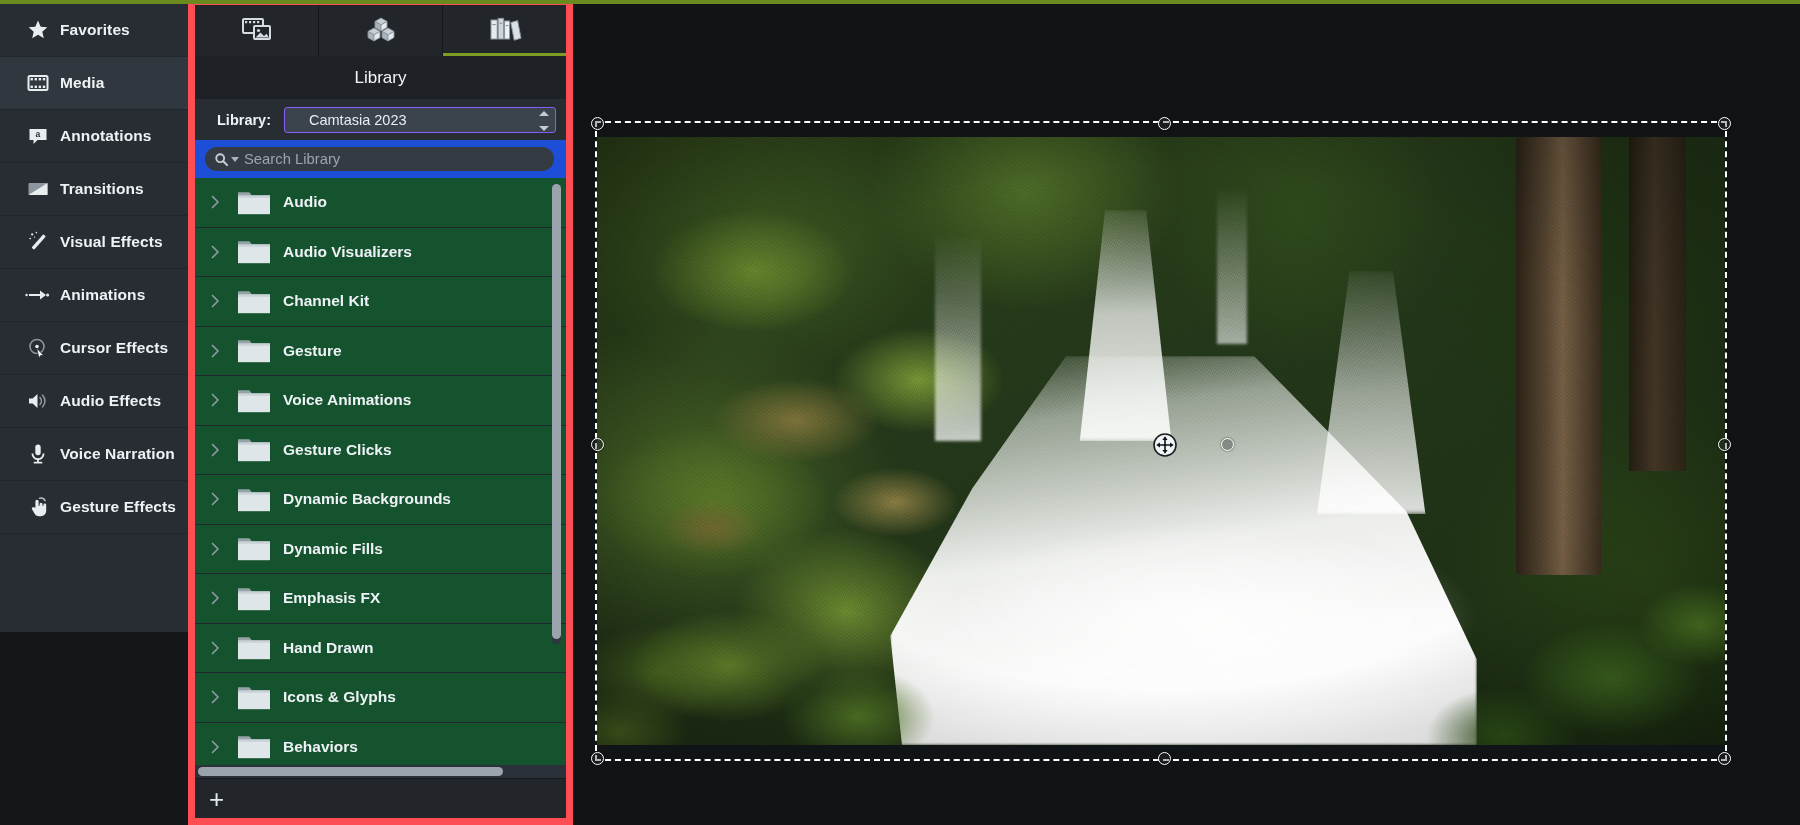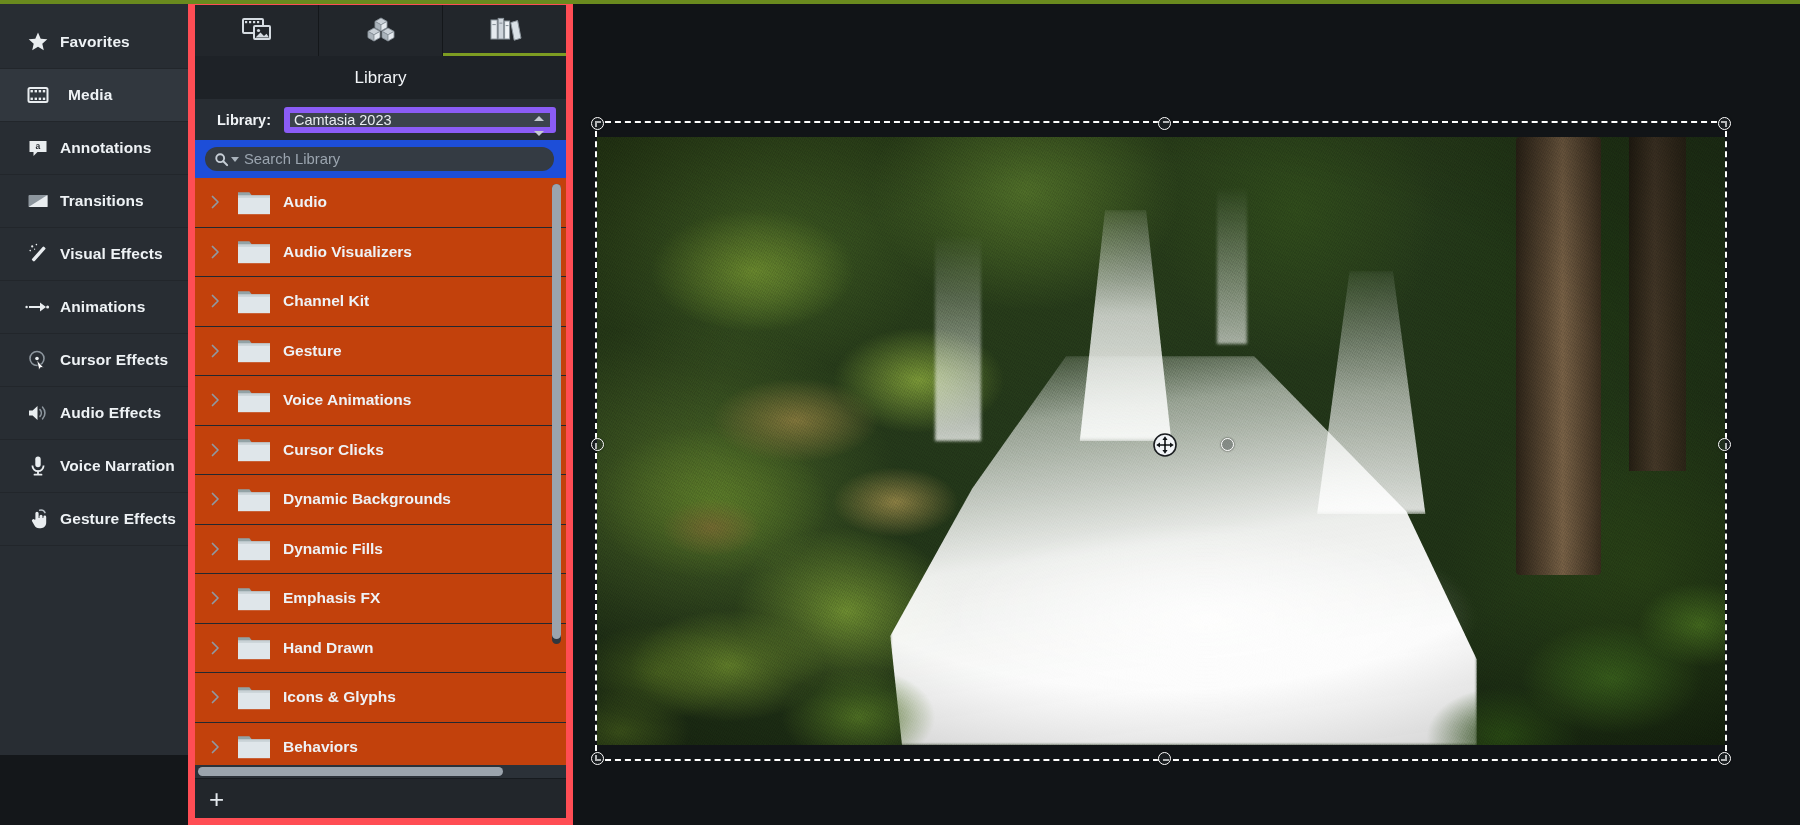--- a/index.html
+++ b/index.html
@@ -16,35 +16,35 @@
     display: flex;
   }
   
   .top-accent {
     position: absolute; top: 0; left: 0; width: 1800px; height: 4px;
     background: #6a8a1e; z-index: 40;
   }
 
   
   .sidebar {
-    width: 188px; height: 755px;
+    width: 188px; height: 632px;
     background: #282d33;
     flex: 0 0 188px;
-    padding-top: 16px;
+    padding-top: 4px;
     position: relative;
     z-index: 5;
   }
   .side-item {
     height: 53px;
     display: flex; align-items: center;
     padding-left: 16px;
     border-bottom: 1px solid #22262b;
     cursor: default;
   }
-  .side-item.selected { background: #31373e; gap: 8px; }
+  .side-item.selected { background: #31373e; }
   .side-ico {
     width: 44px; flex: 0 0 44px;
     display: flex; align-items: center; justify-content: center;
     color: #e9edf0;
   }
   .side-ico svg { display: block; }
   .side-label {
     color: #eef2f5; font-size: 15.5px; font-weight: bold;
     letter-spacing: .1px; white-space: nowrap;
   }
@@ -95,23 +95,23 @@
     display: flex; align-items: center;
     background: #282d33;
     padding: 0 10px 0 22px;
   }
   .lib-label {
     color: #f0f3f6; font-size: 14.5px; font-weight: bold;
     margin-right: 13px; white-space: nowrap;
   }
   .lib-select {
     flex: 1 1 auto; height: 26px;
-    background: #3b434c; border: 6px solid #8b5cf6; border-radius: 3px;
+    background: #3b434c; border: 1px solid #8b5cf6; border-radius: 3px;
     display: flex; align-items: center;
-    padding-left: 4px; position: relative;
+    padding-left: 24px; position: relative;
     color: #e9edf1; font-size: 14.5px;
   }
   .spinner {
     position: absolute; right: 5px; top: 3px;
     width: 12px; height: 20px;
     display: flex; flex-direction: column;
     align-items: center; justify-content: space-between;
   }
   .spinner i {
     display: block; width: 0; height: 0;
@@ -135,21 +135,21 @@
   .search-box .magn { margin-right: 2px; display: flex; align-items: center; }
   .search-box .caret {
     width: 0; height: 0; margin-right: 5px;
     border-left: 4px solid transparent; border-right: 4px solid transparent;
     border-top: 5px solid #aab3bc;
   }
   .search-ph { color: #9ba5af; font-size: 14.8px; }
 
   .list {
     flex: 1 1 auto; position: relative;
-    background: #c2410c; overflow: hidden; padding-left: 8px;
+    background: #14532d; overflow: hidden; padding-left: 8px;
   }
   .list-inner { position: absolute; inset: 0 0 0 0; }
   .item {
     height: 49.5px;
     display: flex; align-items: center;
     border-bottom: 1px solid #232830;
     padding-left: 16px;
     cursor: default;
   }
   .chev {
@@ -636,21 +636,21 @@
                   <path d="M1.5 1.5 L7 7 L1.5 12.5" fill="none" stroke="currentColor" stroke-width="1.7" stroke-linecap="round" stroke-linejoin="round"></path>
                 </svg>
               </span>
               <span class="folder">
                 <svg width="34" height="27" viewBox="0 0 34 27">
                   <path d="M1 3.2h11.4l2.3 3H33v3.6H1z" fill="#93a3a6"></path>
                   <path d="M1 6.6h32v18.6H1z" fill="#dfe6ea"></path>
                   <path d="M1 6.6h32v2.2H1z" fill="#c9d2d6"></path>
                 </svg>
               </span>
-              <span class="item-label">Cursor Clicks</span>
+              <span class="item-label">Gesture Clicks</span>
             </div>
             <div class="item">
               <span class="chev">
                 <svg width="9" height="14" viewBox="0 0 9 14">
                   <path d="M1.5 1.5 L7 7 L1.5 12.5" fill="none" stroke="currentColor" stroke-width="1.7" stroke-linecap="round" stroke-linejoin="round"></path>
                 </svg>
               </span>
               <span class="folder">
                 <svg width="34" height="27" viewBox="0 0 34 27">
                   <path d="M1 3.2h11.4l2.3 3H33v3.6H1z" fill="#93a3a6"></path>

